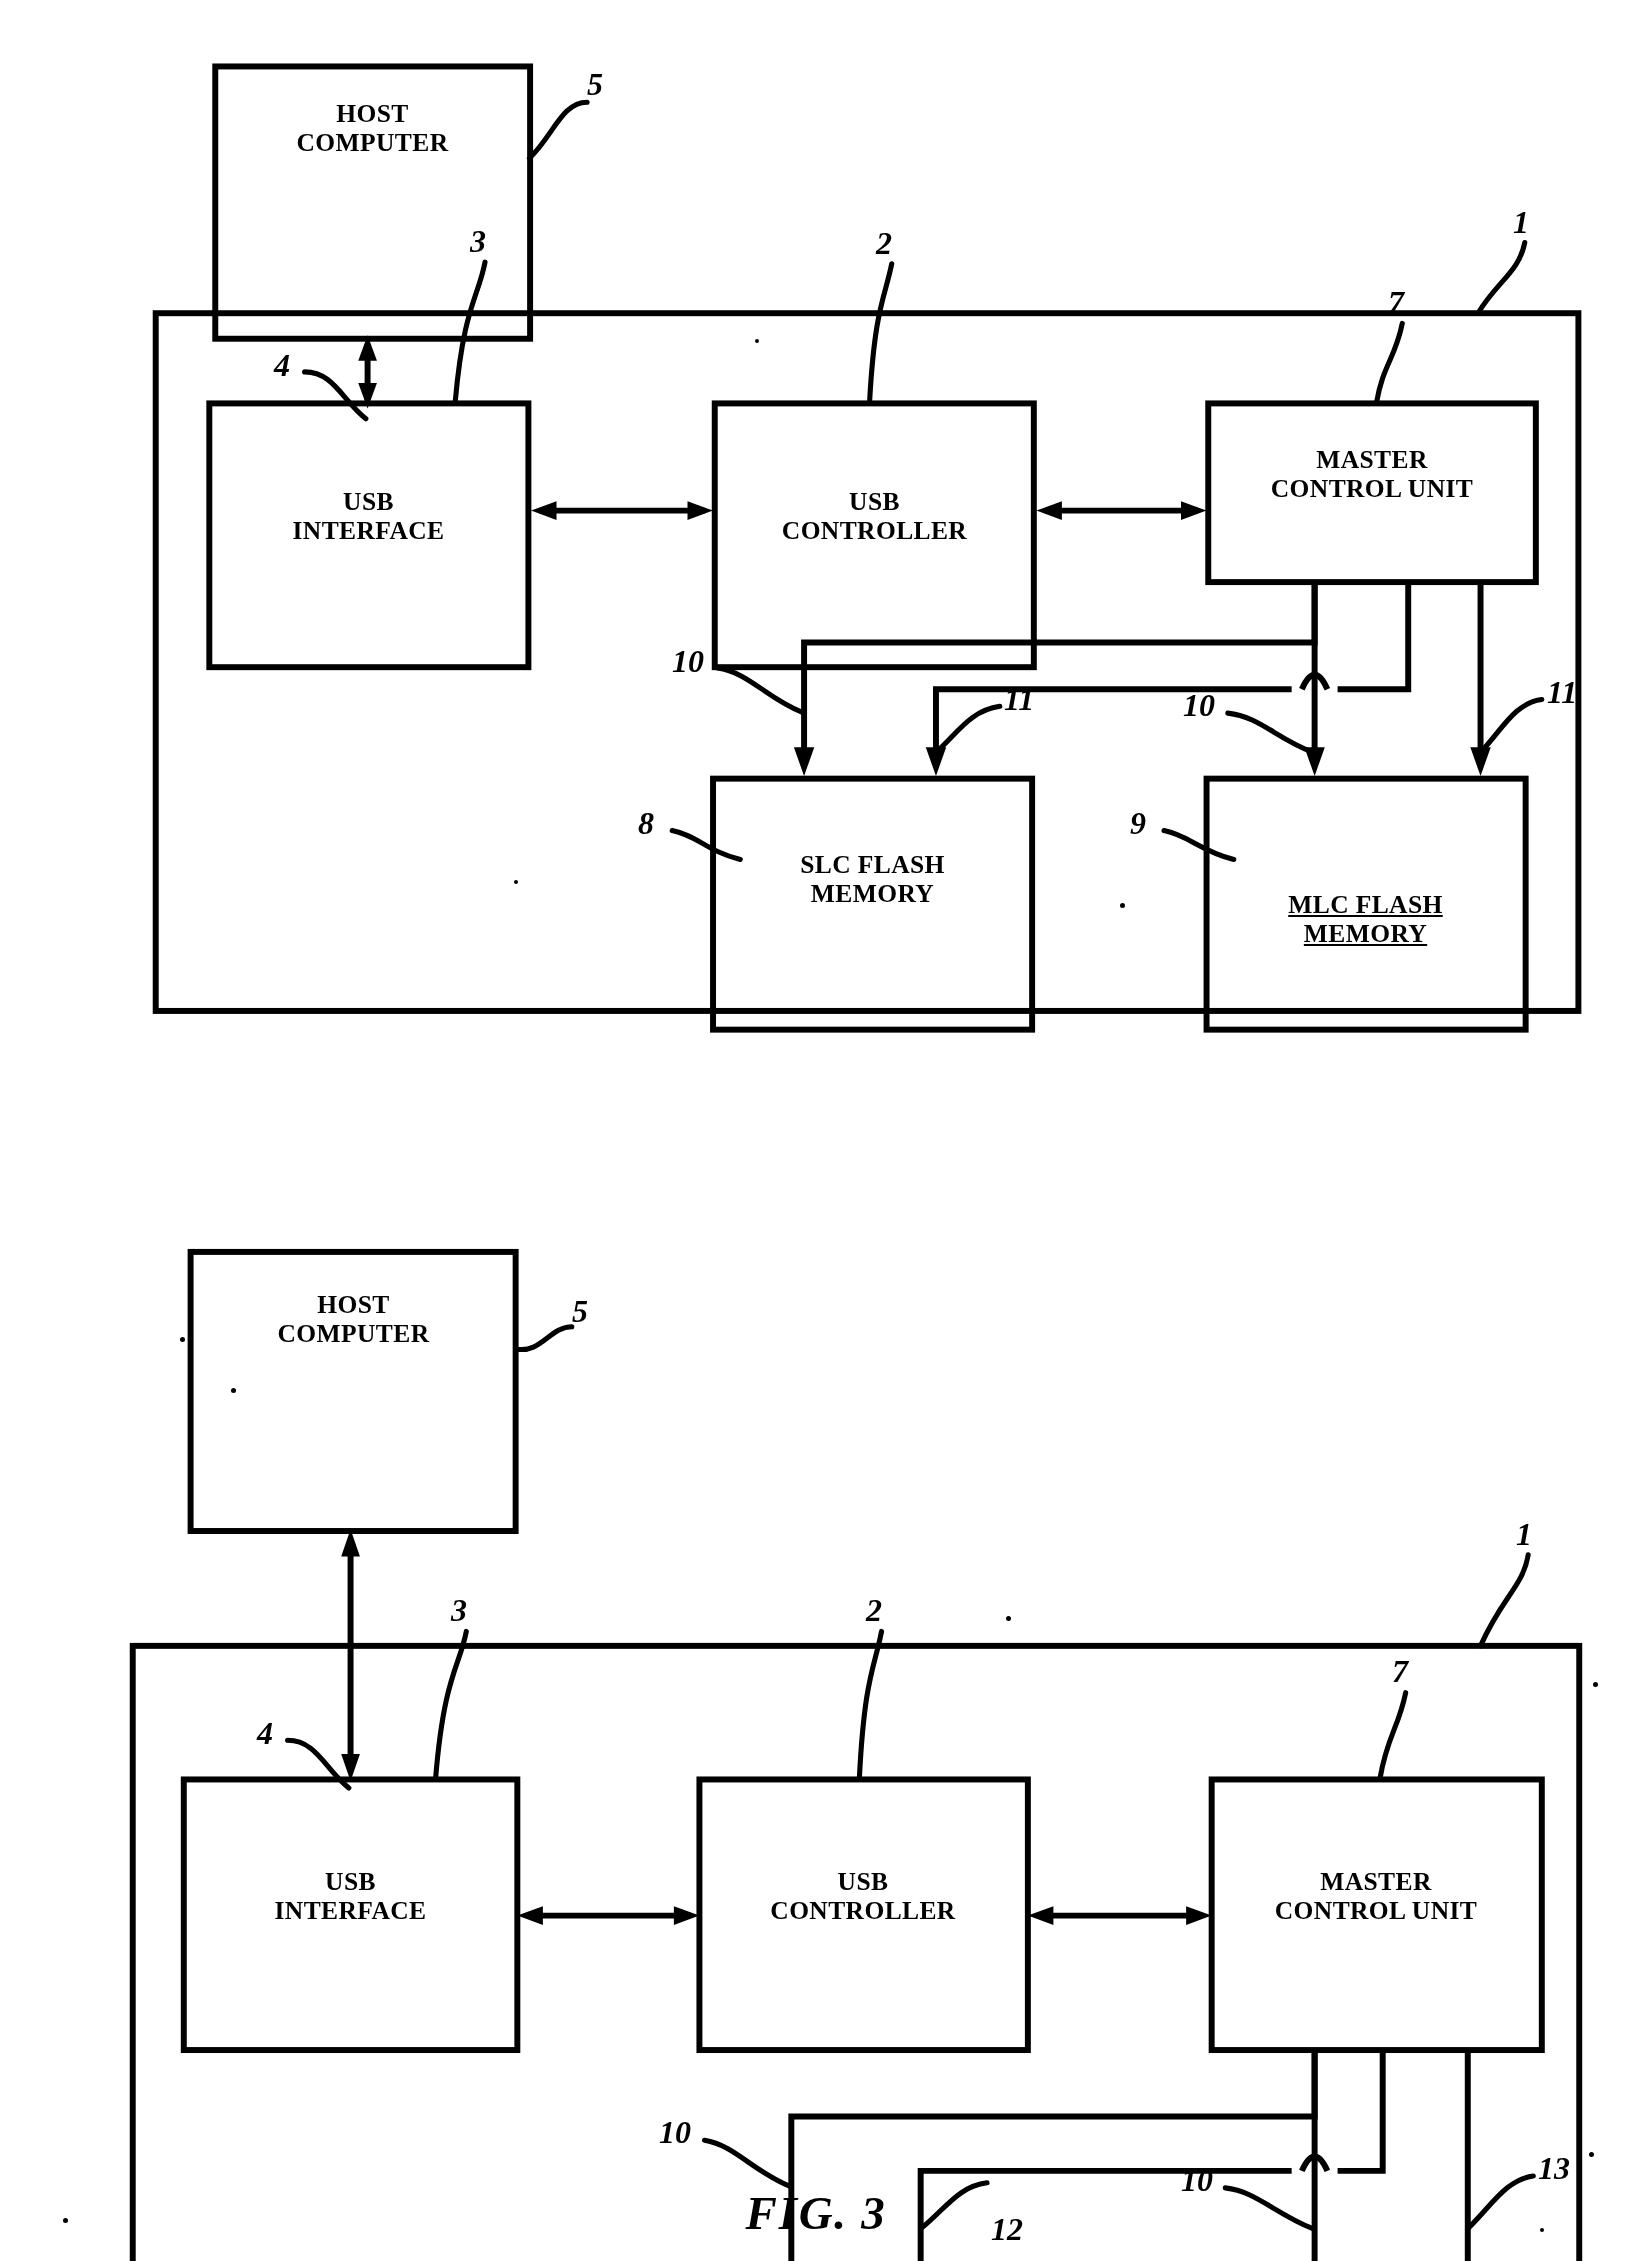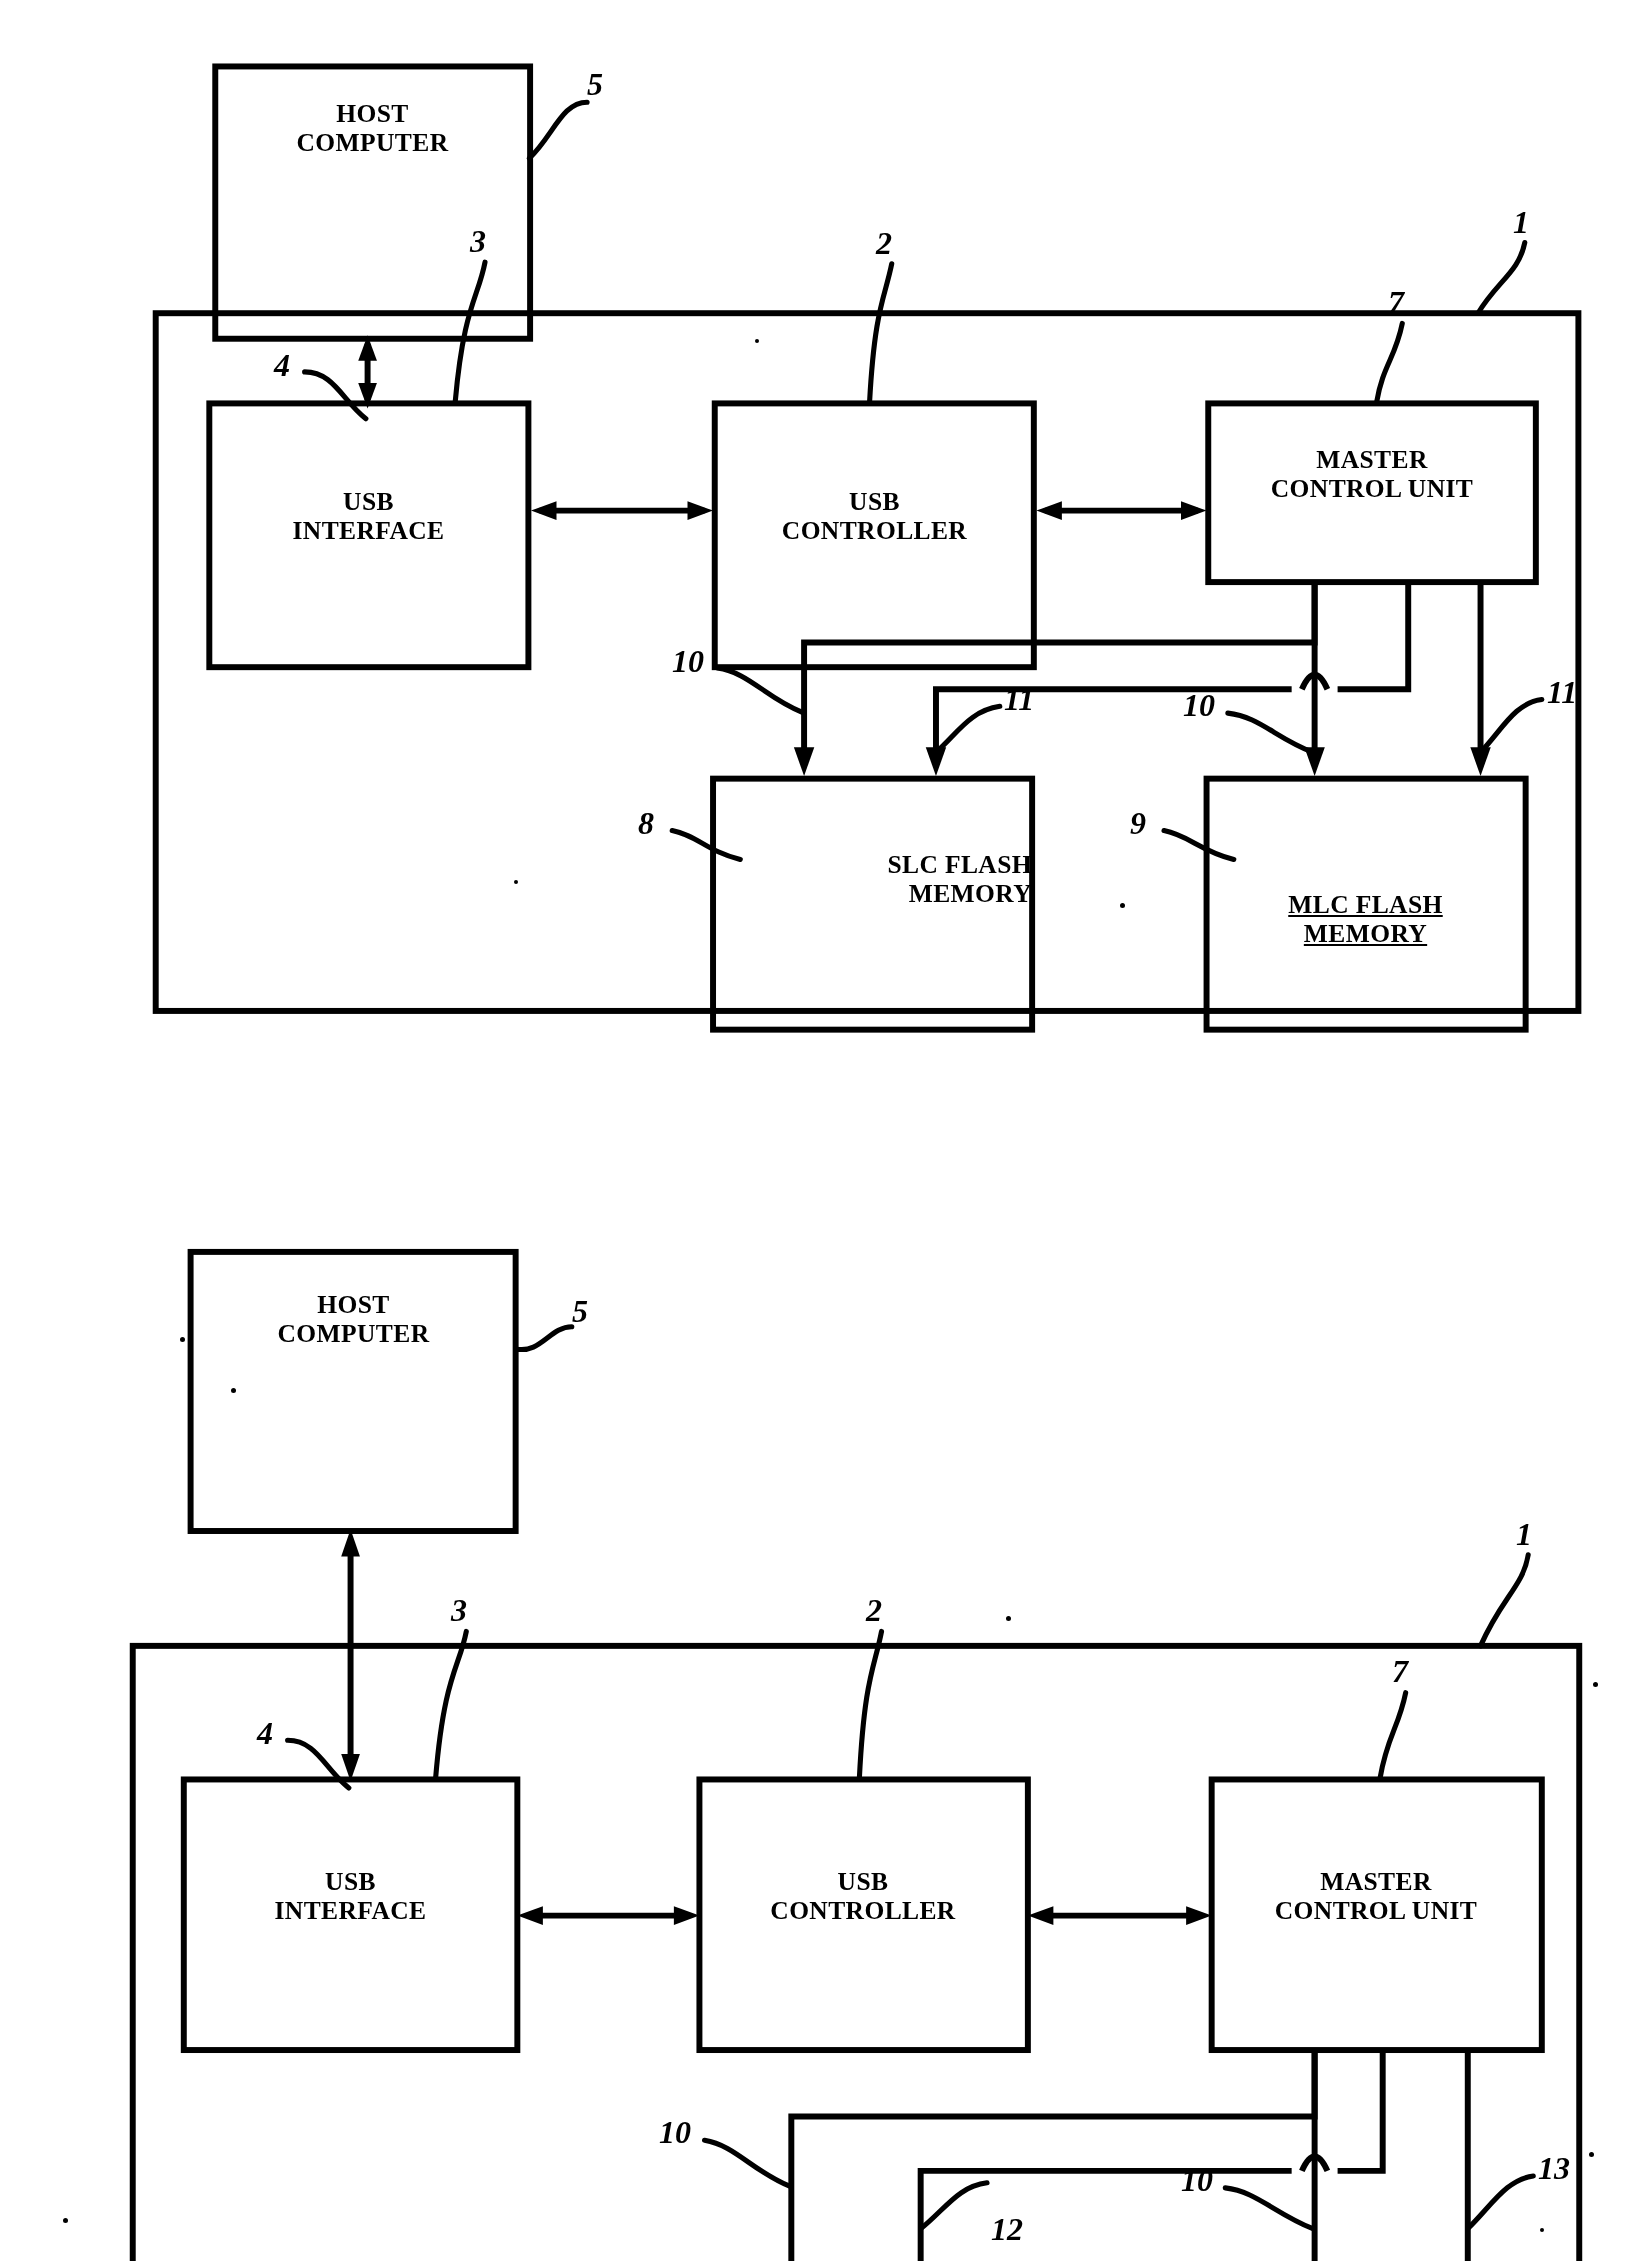--- a/index.html
+++ b/index.html
@@ -114,21 +114,21 @@
 
   <div class="lbl boxlbl" style="left:209px;top:488px;width:319px;">USB
 INTERFACE</div>
 
   <div class="lbl boxlbl" style="left:715px;top:488px;width:319px;">USB
 CONTROLLER</div>
 
   <div class="lbl boxlbl" style="left:1208px;top:446px;width:328px;">MASTER
 CONTROL UNIT</div>
 
-  <div class="lbl boxlbl" style="left:713px;top:851px;width:319px;text-align:right;">SLC FLASH
+  <div class="lbl boxlbl" style="left:713px;top:851px;width:319px;">SLC FLASH
 MEMORY</div>
 
   <div class="lbl boxlbl" style="left:1206px;top:891px;width:319px;text-decoration:underline;">MLC FLASH
 MEMORY</div>
 
   <div class="reflbl" style="left:587px;top:66px;">5</div>
   <div class="reflbl" style="left:1513px;top:204px;">1</div>
   <div class="reflbl" style="left:470px;top:223px;">3</div>
   <div class="reflbl" style="left:876px;top:225px;">2</div>
   <div class="reflbl" style="left:1388px;top:284px;">7</div>
@@ -229,20 +229,21 @@
   <div class="reflbl" style="left:1516px;top:385px;">1</div>
   <div class="reflbl" style="left:451px;top:461px;">3</div>
   <div class="reflbl" style="left:866px;top:461px;">2</div>
   <div class="reflbl" style="left:1392px;top:522px;">7</div>
   <div class="reflbl" style="left:257px;top:584px;">4</div>
   <div class="reflbl" style="left:659px;top:983px;">10</div>
   <div class="reflbl" style="left:991px;top:1080px;">12</div>
   <div class="reflbl" style="left:1181px;top:1031px;">10</div>
   <div class="reflbl" style="left:1538px;top:1019px;">13</div>
 
+  <div class="caption" style="top:1055px;">FIG. 3</div>
 
   <div class="speck" style="left:180px;top:206px;width:5.1px;height:5.1px;"></div>
   <div class="speck" style="left:231px;top:257px;width:5.1px;height:5.1px;"></div>
   <div class="speck" style="left:1006px;top:485px;width:5.1px;height:5.1px;"></div>
   <div class="speck" style="left:1593px;top:551px;width:5.1px;height:5.1px;"></div>
   <div class="speck" style="left:1589px;top:1021px;width:5.1px;height:5.1px;"></div>
 
   <div class="speck" style="left:1540px;top:1097px;width:4.3px;height:4.3px;"></div>
   <div class="speck" style="left:63px;top:1087px;width:5.1px;height:5.1px;"></div>
 </div>

